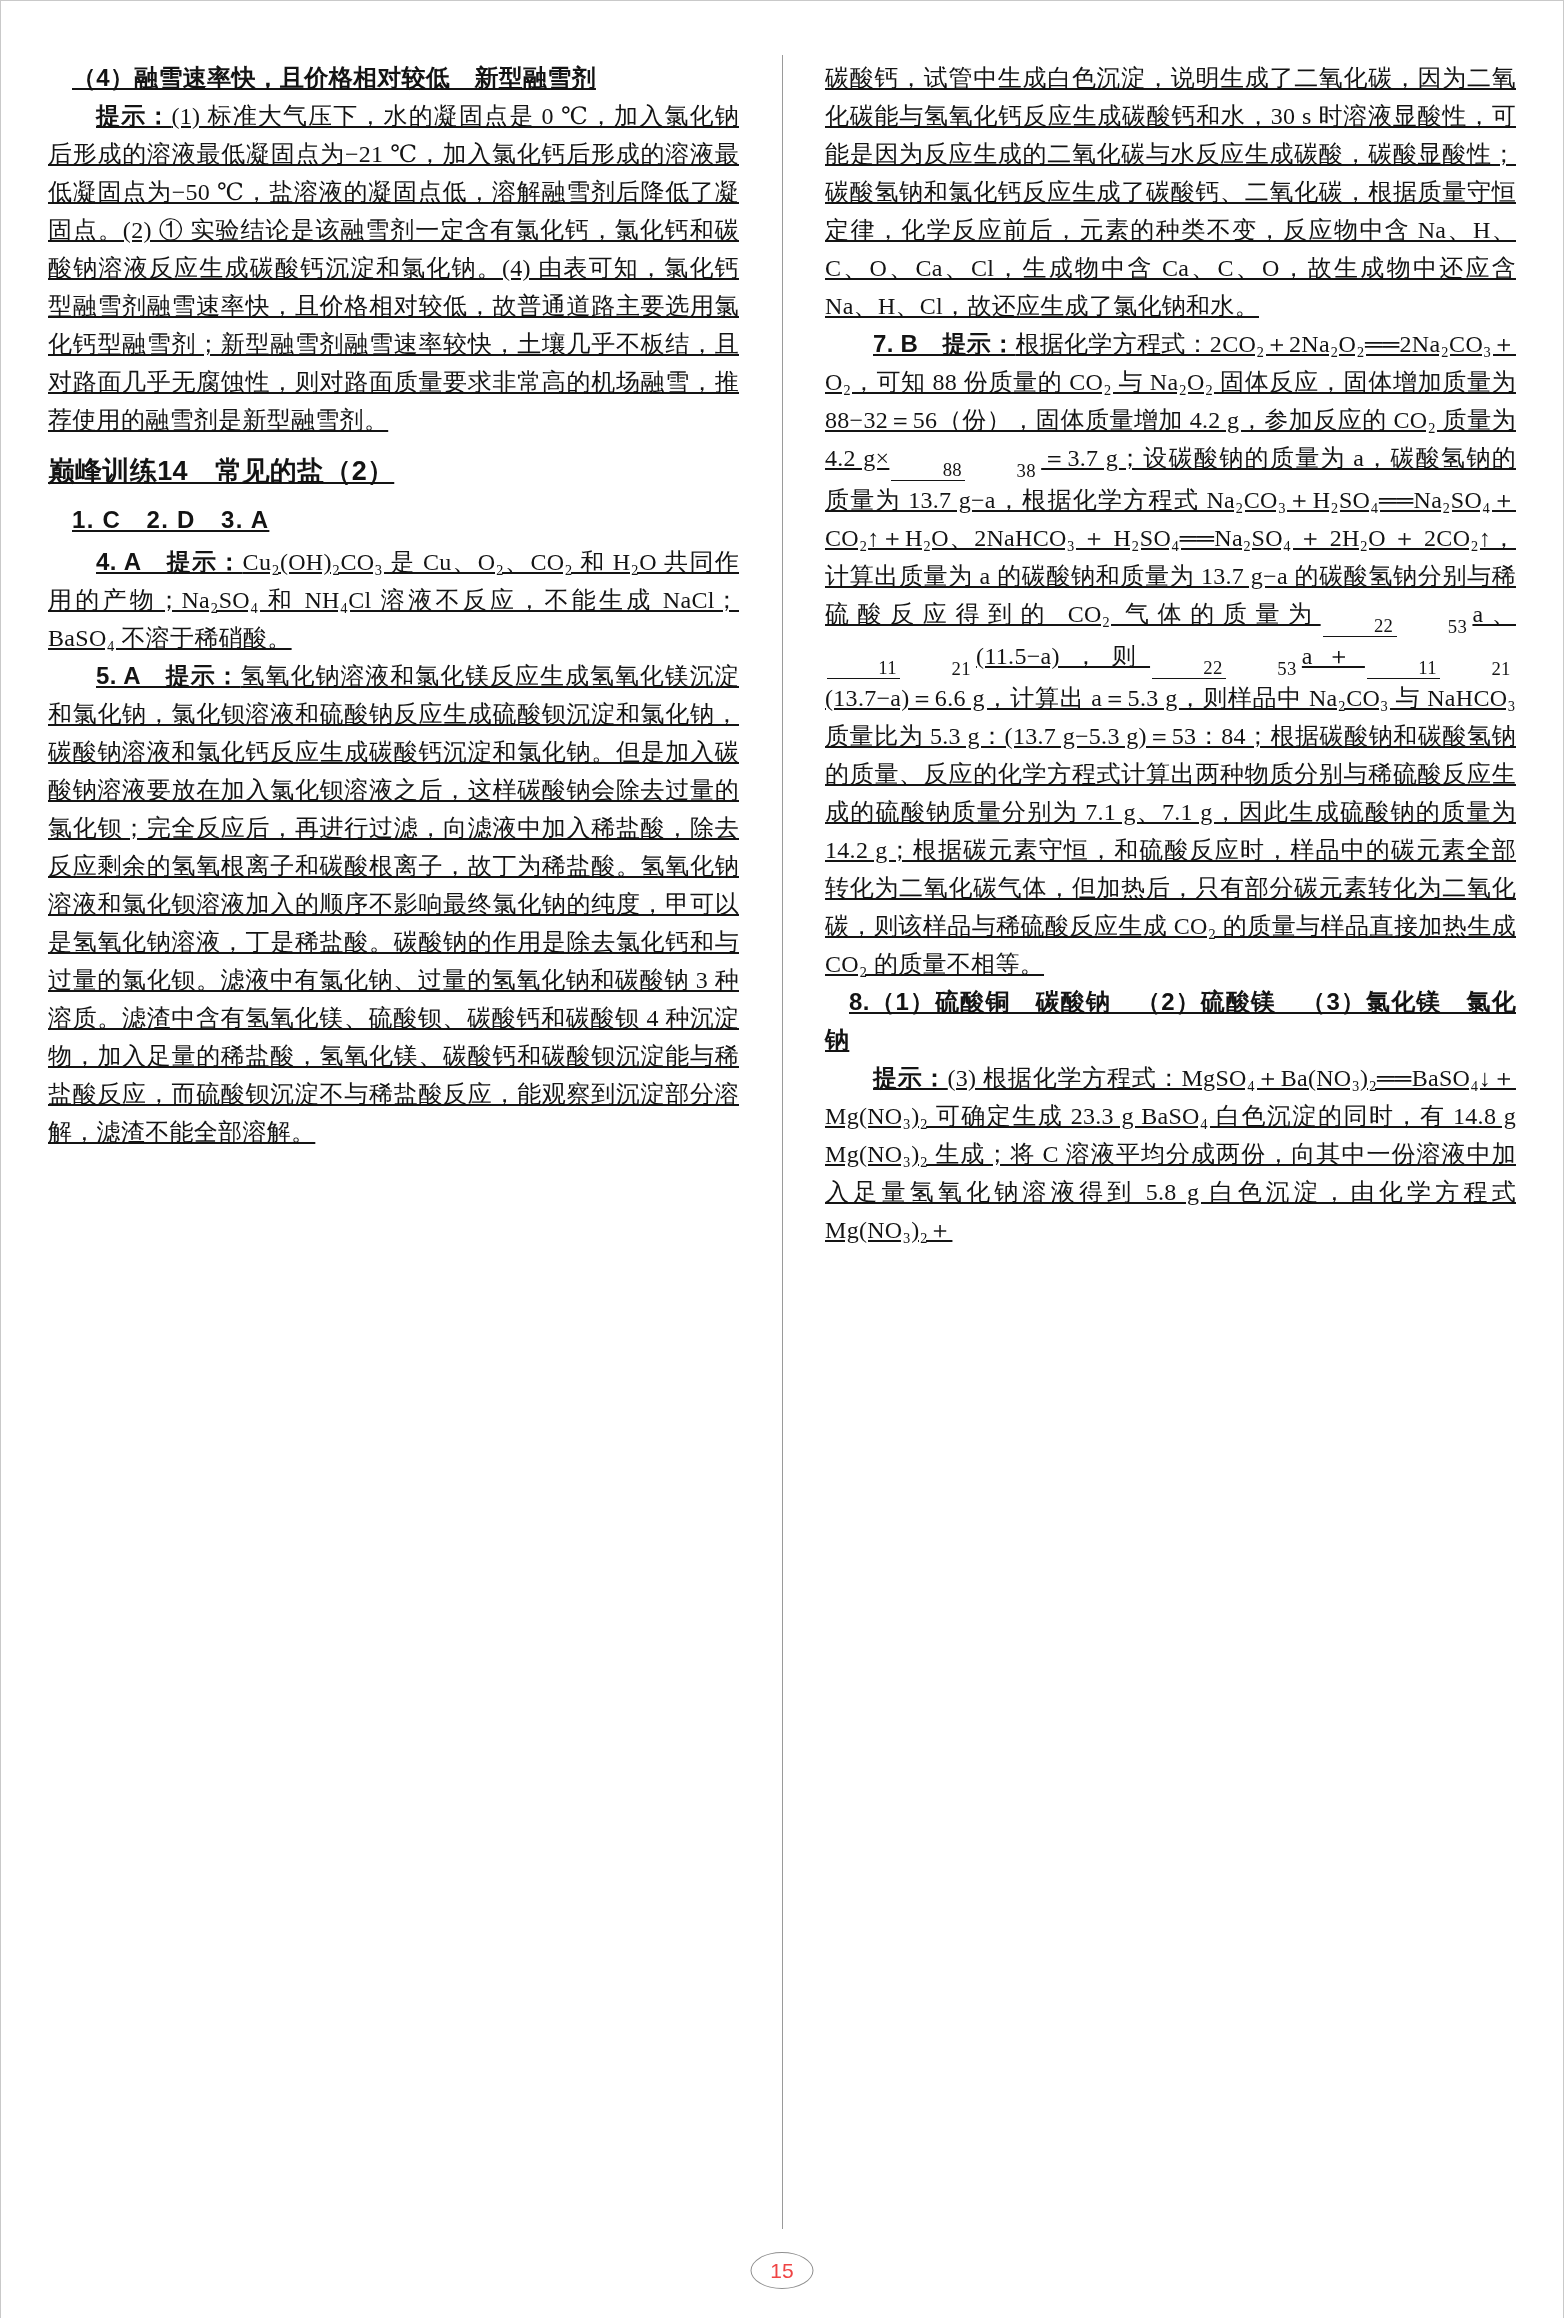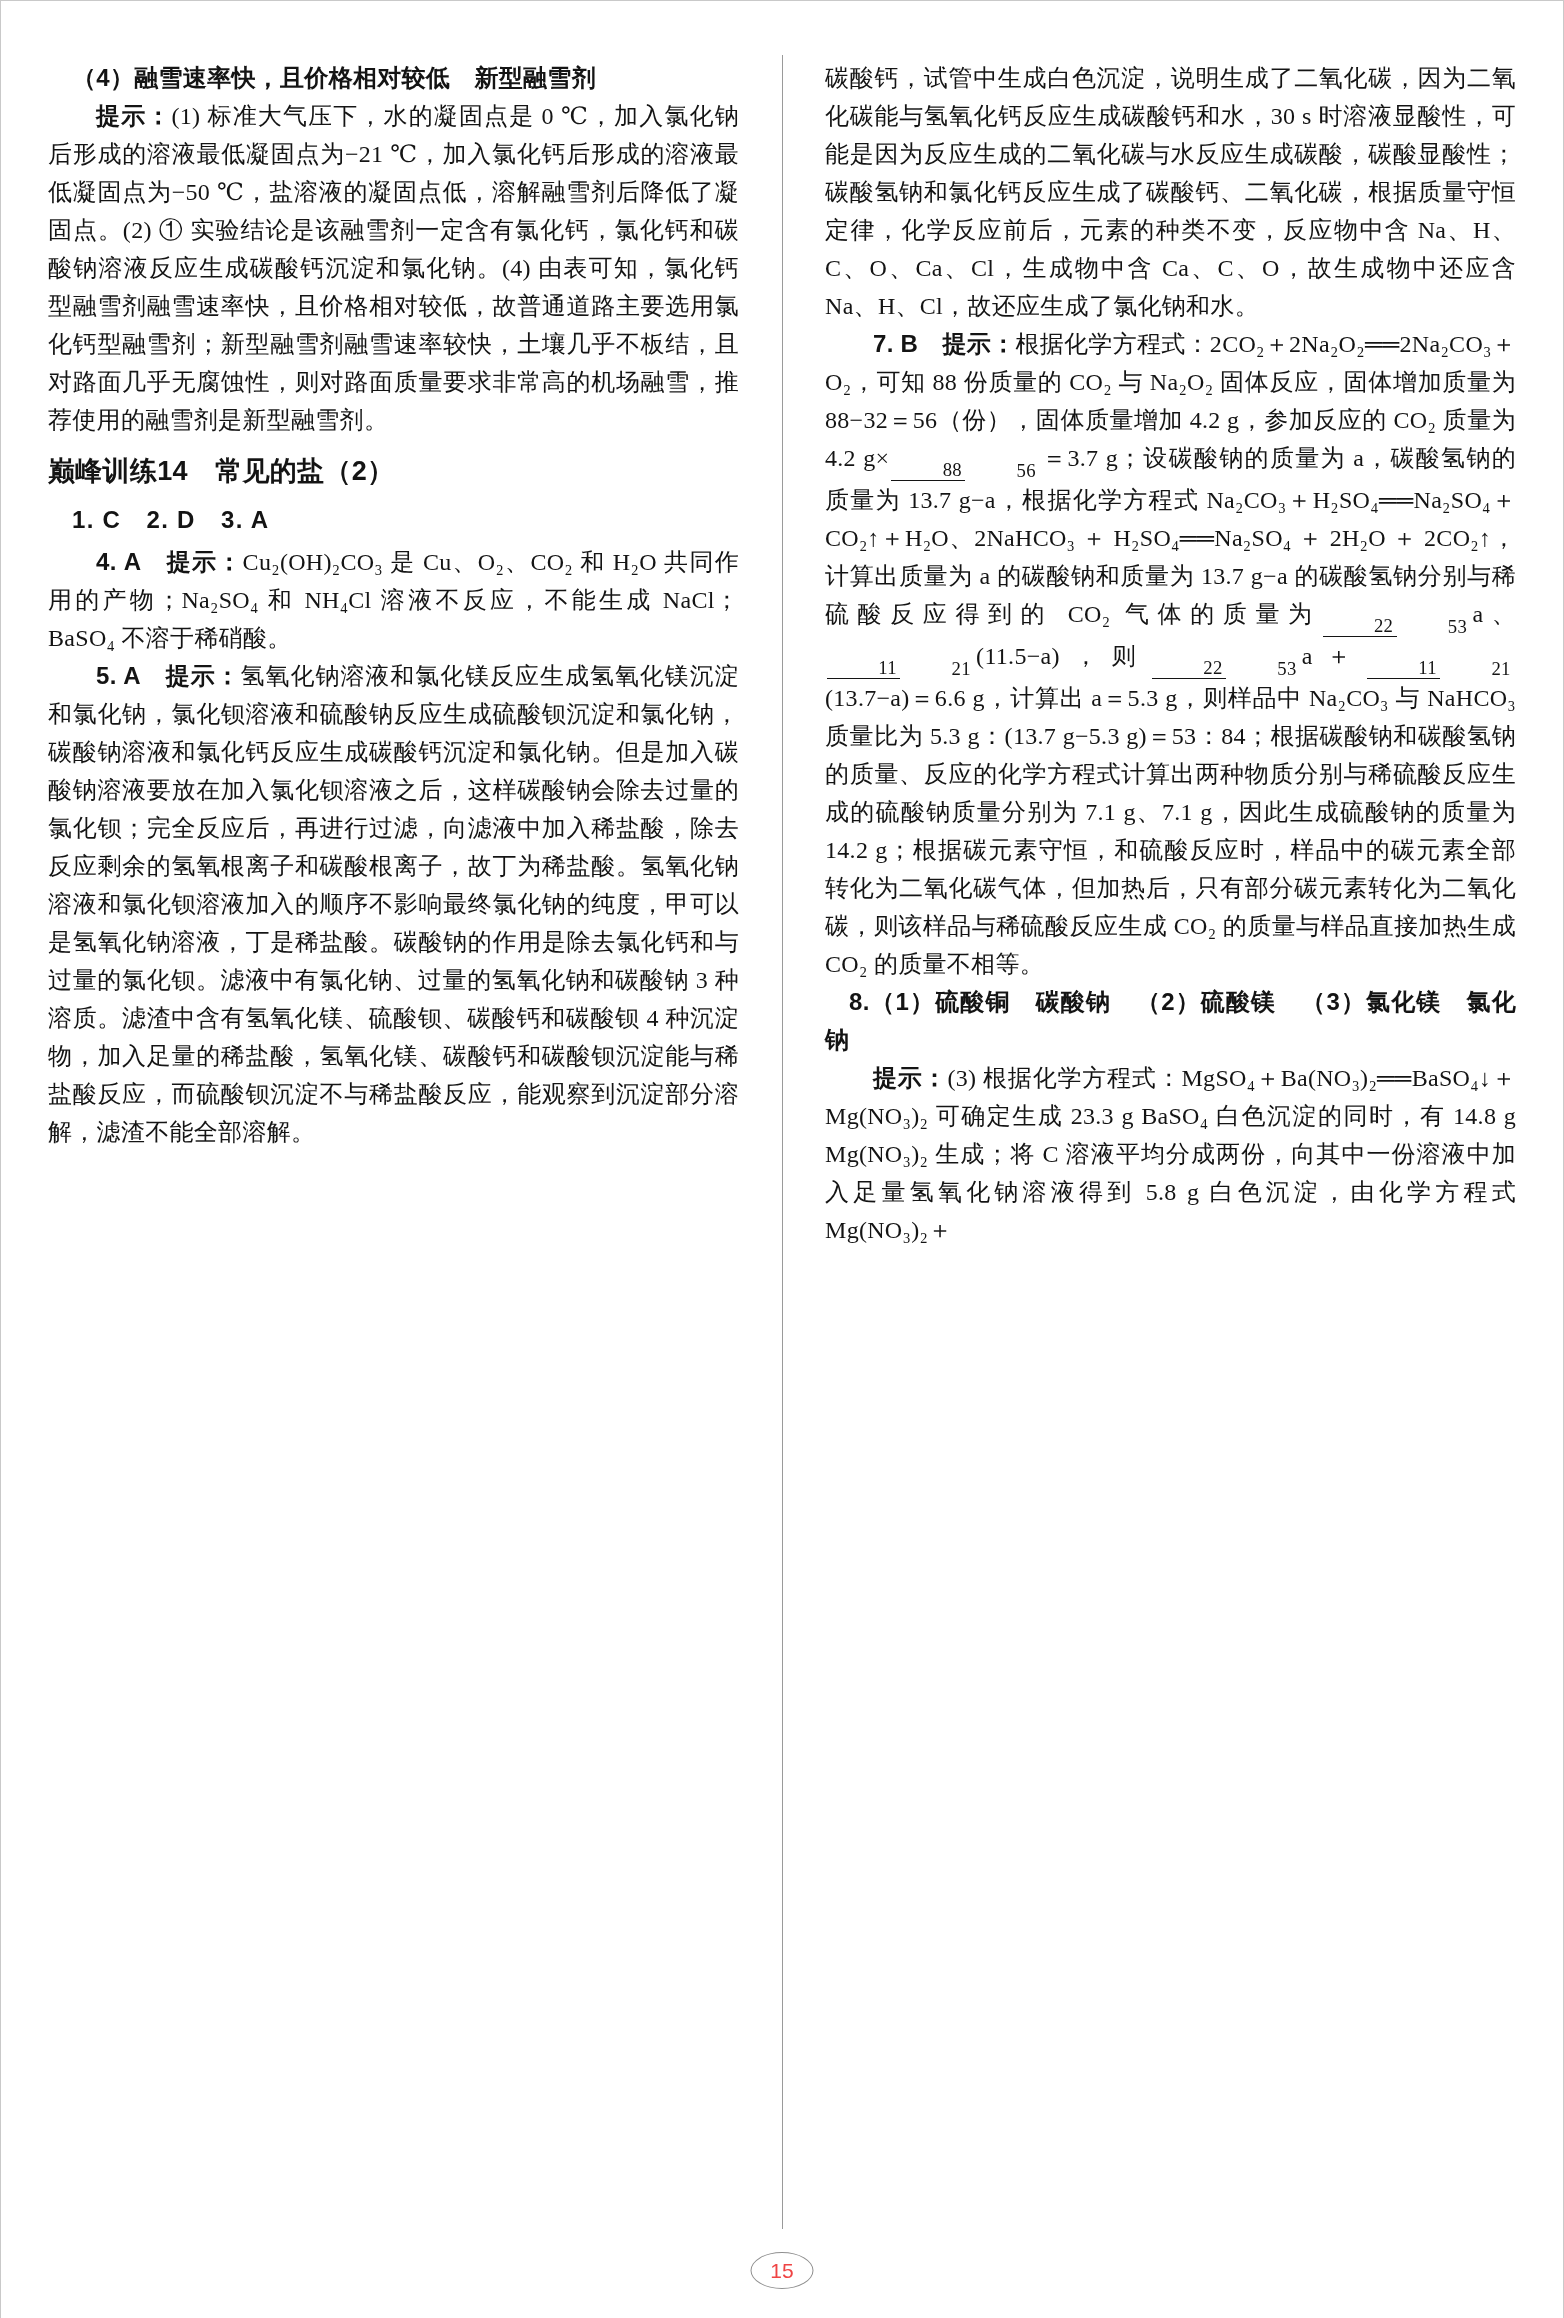--- a/index.html
+++ b/index.html
@@ -13,20 +13,21 @@
     width: 1564px; height: 2319px;
     background: #ffffff;
     border: 0.7px solid #c9c9c9;
     color: #141414;
     overflow: hidden;
   }
   .columns {
     display: flex;
     padding: 58px 47px 105px 47px;
     gap: 86px;
+    text-decoration: underline;
   }
   .column { width: 692px; }
   .divider {
     position: absolute;
     left: 781px; top: 54px;
     height: 2174px; width: 1.3px;
     background: #9a9a9a;
   }
   p.block {
     font-size: 24px;
@@ -95,21 +96,21 @@
         <p class="block hint"><span class="b">提示：</span><span class="n">(1) 标准大气压下，水的凝固点是 0 ℃，加入氯化钠后形成的溶液最低凝固点为−21 ℃，加入氯化钙后形成的溶液最低凝固点为−50 ℃，盐溶液的凝固点低，溶解融雪剂后降低了凝固点。(2) ① 实验结论是该融雪剂一定含有氯化钙，氯化钙和碳酸钠溶液反应生成碳酸钙沉淀和氯化钠。(4) 由表可知，氯化钙型融雪剂融雪速率快，且价格相对较低，故普通道路主要选用氯化钙型融雪剂；新型融雪剂融雪速率较快，土壤几乎不板结，且对路面几乎无腐蚀性，则对路面质量要求非常高的机场融雪，推荐使用的融雪剂是新型融雪剂。</span></p>
         <p class="block heading"><span class="b">巅峰训练14　常见的盐（2）</span></p>
         <p class="block answers-row"><span class="b">1. C　2. D　3. A</span></p>
         <p class="block hint"><span class="b">4. A　提示：</span><span class="n">Cu₂(OH)₂CO₃ 是 Cu、O₂、CO₂ 和 H₂O 共同作用的产物；Na₂SO₄ 和 NH₄Cl 溶液不反应，不能生成 NaCl；BaSO₄ 不溶于稀硝酸。</span></p>
         <p class="block hint"><span class="b">5. A　提示：</span><span class="n">氢氧化钠溶液和氯化镁反应生成氢氧化镁沉淀和氯化钠，氯化钡溶液和硫酸钠反应生成硫酸钡沉淀和氯化钠，碳酸钠溶液和氯化钙反应生成碳酸钙沉淀和氯化钠。但是加入碳酸钠溶液要放在加入氯化钡溶液之后，这样碳酸钠会除去过量的氯化钡；完全反应后，再进行过滤，向滤液中加入稀盐酸，除去反应剩余的氢氧根离子和碳酸根离子，故丁为稀盐酸。氢氧化钠溶液和氯化钡溶液加入的顺序不影响最终氯化钠的纯度，甲可以是氢氧化钠溶液，丁是稀盐酸。碳酸钠的作用是除去氯化钙和与过量的氯化钡。滤液中有氯化钠、过量的氢氧化钠和碳酸钠 3 种溶质。滤渣中含有氢氧化镁、硫酸钡、碳酸钙和碳酸钡 4 种沉淀物，加入足量的稀盐酸，氢氧化镁、碳酸钙和碳酸钡沉淀能与稀盐酸反应，而硫酸钡沉淀不与稀盐酸反应，能观察到沉淀部分溶解，滤渣不能全部溶解。</span></p>
       </div>
     <div class="column">
         <p class="block continuation"><span class="n">碳酸钙，试管中生成白色沉淀，说明生成了二氧化碳，因为二氧化碳能与氢氧化钙反应生成碳酸钙和水，30 s 时溶液显酸性，可能是因为反应生成的二氧化碳与水反应生成碳酸，碳酸显酸性；碳酸氢钠和氯化钙反应生成了碳酸钙、二氧化碳，根据质量守恒定律，化学反应前后，元素的种类不变，反应物中含 Na、H、C、O、Ca、Cl，生成物中含 Ca、C、O，故生成物中还应含 Na、H、Cl，故还应生成了氯化钠和水。</span></p>
         <p class="block hint"><span class="b">7. B　提示：</span><span class="n">根据化学方程式：2CO₂＋2Na₂O₂══2Na₂CO₃＋O₂，可知 88 份质量的 CO₂ 与 Na₂O₂ 固体反应，固体增加质量为 88−32＝56（份），固体质量增加 4.2 g，参加反应的 CO₂ 质量为 4.2 g×</span><span class="frac">
             <span class="num">88</span>
-            <span class="den">56</span>
+            <span class="den">38</span>
           </span><span class="n">＝3.7 g；设碳酸钠的质量为 a，碳酸氢钠的质量为 13.7 g−a，根据化学方程式 Na₂CO₃＋H₂SO₄══Na₂SO₄＋CO₂↑＋H₂O、2NaHCO₃ ＋ H₂SO₄══Na₂SO₄ ＋ 2H₂O ＋ 2CO₂↑，计算出质量为 a 的碳酸钠和质量为 13.7 g−a 的碳酸氢钠分别与稀硫酸反应得到的 CO₂ 气体的质量为</span><span class="frac">
             <span class="num">22</span>
             <span class="den">53</span>
           </span><span class="n">a、</span><span class="frac">
             <span class="num">11</span>
             <span class="den">21</span>
           </span><span class="n">(11.5−a)，则</span><span class="frac">
             <span class="num">22</span>
             <span class="den">53</span>
           </span><span class="n">a＋</span><span class="frac">

